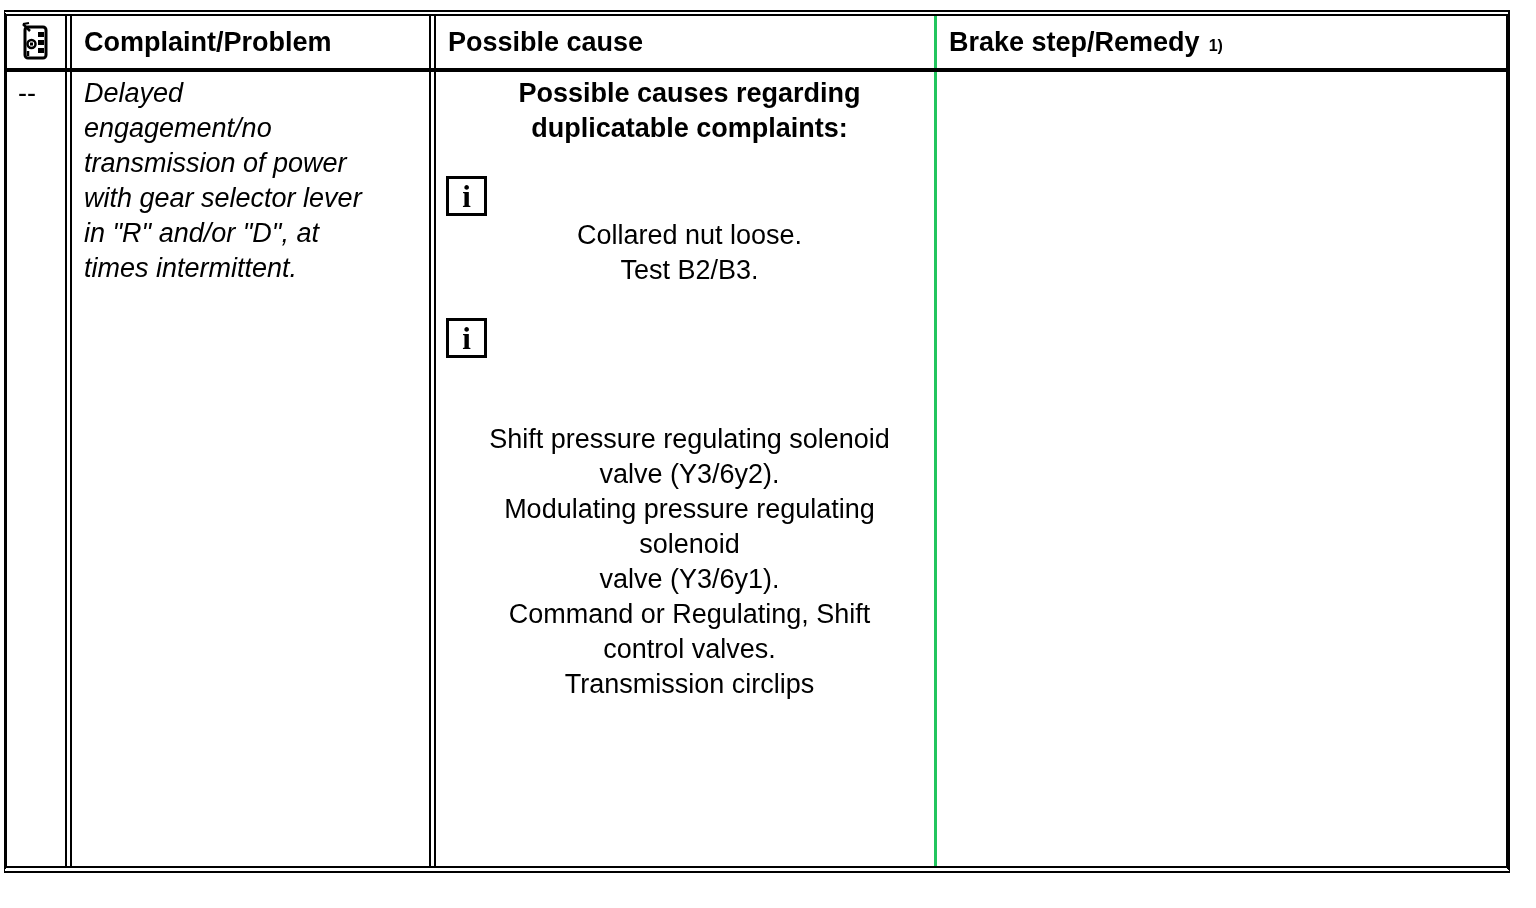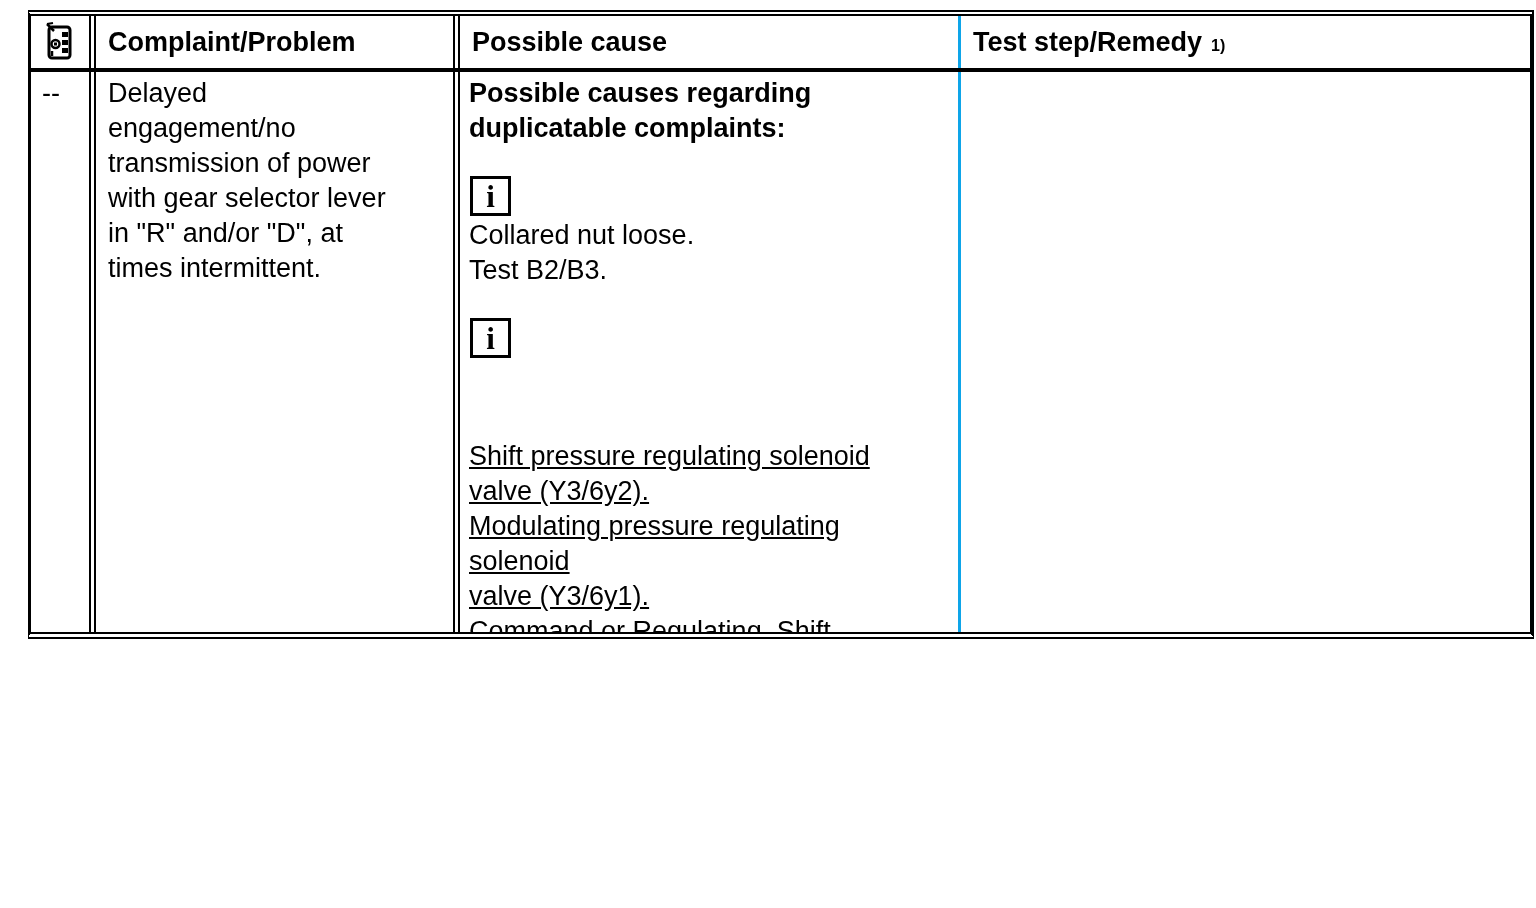--- a/index.html
+++ b/index.html
@@ -6,24 +6,24 @@
     margin: 0;
     padding: 0;
     background: #ffffff;
     width: 1536px;
     height: 908px;
     font-family: "Liberation Sans", sans-serif;
     color: #000000;
   }
   .doc-table {
     position: absolute;
-    left: 28px;
+    left: 4px;
     top: 10px;
     width: 1506px;
-    height: 629px;
+    height: 863px;
     box-sizing: border-box;
     border-top: 6px double #000;
     border-bottom: 7px double #000;
     border-left: 3px solid #000;
     border-right: 4px solid #000;
     display: flex;
     flex-direction: column;
     background: #fff;
   }
   .header-row {
@@ -37,21 +37,21 @@
     display: flex;
     flex: 1;
     min-height: 0;
   }
   .cell {
     box-sizing: border-box;
     overflow: hidden;
   }
   .col-icon   { width: 65px;  border-right: 7px double #000; }
   .col-complaint { width: 364px; border-right: 7px double #000; }
-  .col-cause  { width: 501px; border-right: 3px solid #0ea5e9; }
+  .col-cause  { width: 501px; border-right: 3px solid #22c55e; }
   .col-remedy { flex: 1; }
 
   .header-row .cell {
     display: flex;
     align-items: center;
     font-weight: bold;
     font-size: 27px;
   }
   .header-row .col-icon { justify-content: center; }
   .header-row .col-complaint,
@@ -65,42 +65,42 @@
     align-self: center;
     padding-top: 8px;
   }
 
   .body-row .cell {
     padding-top: 4px;
     font-size: 27px;
     line-height: 35px;
   }
   .body-row .col-icon      { padding-left: 11px; }
-  .body-row .col-complaint { padding-left: 12px; padding-right: 24px; }
-  .body-row .col-cause     { padding-left: 9px;  padding-right: 0; }
+  .body-row .col-complaint { padding-left: 12px; padding-right: 24px; font-style: italic; }
+  .body-row .col-cause     { padding-left: 9px;  padding-right: 0; text-align: center; }
 
   .pre { white-space: pre-line; }
   .bold { font-weight: bold; }
 
   .info-box {
     width: 41px;
     height: 40px;
     box-sizing: border-box;
     border: 3px solid #000;
     margin: 30px 0 2px 1px;
     display: flex;
     align-items: center;
     justify-content: center;
     font-family: "Liberation Serif", serif;
     font-weight: bold;
     font-size: 31px;
     line-height: 1;
   }
   .gap-one { margin-top: 32px; }
-  .gap-two { margin-top: 81px; text-decoration: underline; }
+  .gap-two { margin-top: 64px; }
 
   .tester-icon-svg { display: block; }
 </style>
 </head>
 <body>
 
 <div class="doc-table">
 
   <div class="header-row">
     <div class="cell col-icon">
@@ -118,21 +118,21 @@
         </svg>
       </span>
     </div>
     <div class="cell col-complaint">
       <span>Complaint/Problem</span>
     </div>
     <div class="cell col-cause">
       <span>Possible cause</span>
     </div>
     <div class="cell col-remedy">
-      <span>Test step/Remedy</span>
+      <span>Brake step/Remedy</span>
       <span class="footnote-ref">1)</span>
     </div>
   </div>
 
   <div class="body-row">
     <div class="cell col-icon">
       <span class="pre">--</span>
     </div>
 
     <div class="cell col-complaint">

